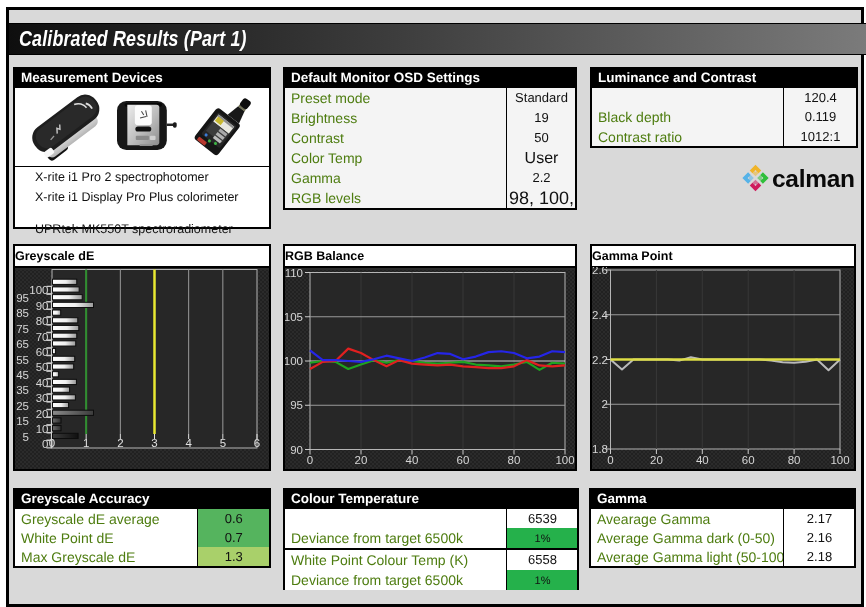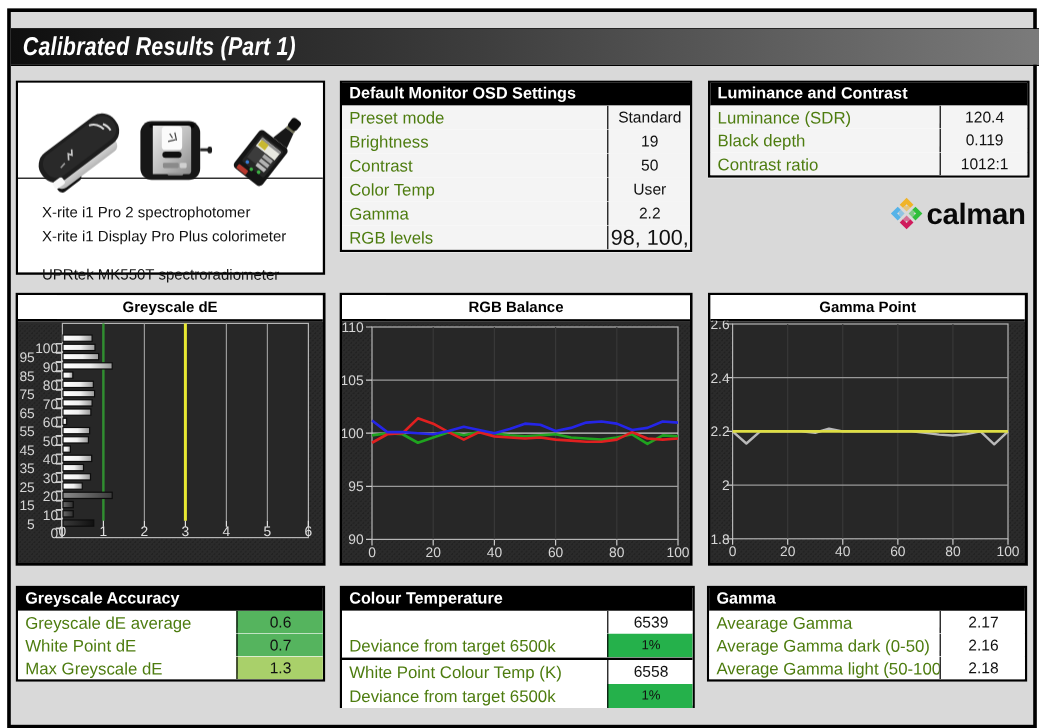--- a/index.html
+++ b/index.html
@@ -7,32 +7,33 @@
 #title{position:absolute;left:9px;top:23px;width:848px;height:30px;transform:translateZ(0);
 border-top:1px solid #000;border-bottom:1px solid #000;
 background:linear-gradient(90deg,#0e0e0e 0%,#262626 22%,#3e3e3e 46%,#585858 69%,#7b7b7b 100%);
 color:#fff;font-size:21.5px;font-weight:bold;line-height:30px;padding-left:10px;letter-spacing:0.2px;font-style:italic;}
 .panel{position:absolute;border:2px solid #000;background:#fff;box-sizing:content-box;transform:translateZ(0);}
 .phead{background:#000;color:#fff;font-size:13.5px;font-weight:bold;height:18.5px;line-height:18.5px;padding-left:6px;}
 .trow{position:relative;overflow:hidden;}
 .tlab{position:absolute;left:0;top:0;bottom:0;padding-left:6px;font-size:14px;line-height:20px;color:#4d7c0f;white-space:nowrap;}
 .tval{position:absolute;top:0;bottom:0;border-left:1px solid #000;text-align:center;font-size:13px;line-height:20px;color:#111;}
 .chart{position:absolute;border:2px solid #000;background:#2b2b2b;transform:translateZ(0);}
-.chead{background:#fff;color:#000;font-size:12.5px;font-weight:bold;height:19.5px;line-height:20px;text-align:center;border-bottom:2px solid #000;}
+.chead{background:#fff;color:#000;font-size:12.5px;font-weight:bold;height:19.5px;line-height:20px;border-bottom:2px solid #000;}
 .cbody{position:absolute;left:0;right:0;bottom:0;top:23.5px;
 background-color:#2b2b2b;
 background-image:radial-gradient(#212121 0.8px,rgba(0,0,0,0) 0.8px),radial-gradient(#212121 0.8px,rgba(0,0,0,0) 0.8px);
 background-size:4px 4px;background-position:0 0,2px 2px;}
 .devline{position:absolute;left:0;right:0;font-size:12.5px;line-height:19.7px;padding-left:20px;color:#111;}
 .tlab,.tval,.devline,.phead,.chead,#title span{transform:rotate(0.03deg);}
 </style></head><body>
 <div id="pg"></div>
 <div id="title"><span style="display:inline-block;transform:scaleX(0.83);transform-origin:0 50%">Calibrated Results (Part 1)</span></div>
 
 <div class="panel" style="left:13px;top:67px;width:253.5px;height:157.5px">
+<div class="phead">Measurement Devices</div>
 <div style="position:relative;height:78.5px;background:#fff;border-bottom:1.5px solid #000"></div>
 <div class="devline" style="top:99px">X-rite i1 Pro 2 spectrophotomer</div>
 <div class="devline" style="top:118.7px">X-rite i1 Display Pro Plus colorimeter</div>
 <div class="devline" style="top:151px">UPRtek MK550T spectroradiometer</div>
 </div>
 <svg style="position:absolute;left:15px;top:87.5px;transform:translateZ(0)" width="254" height="79" viewBox="0 0 254 79">
     <defs>
       <linearGradient id="devg" x1="0" y1="0" x2="1" y2="1">
         <stop offset="0" stop-color="#ececec"></stop>
         <stop offset="0.55" stop-color="#bdbdbd"></stop>
@@ -97,35 +98,34 @@
     <div class="trow" style="height:20px;background:#f4f4f4">
       <div class="tlab" style="width:213px">Brightness</div>
       <div class="tval" style="left:221px;width:69px;background:#f4f4f4;font-size:13px">19</div>
     </div>
     <div class="trow" style="height:20px;background:#f4f4f4">
       <div class="tlab" style="width:213px">Contrast</div>
       <div class="tval" style="left:221px;width:69px;background:#f4f4f4;font-size:13px">50</div>
     </div>
     <div class="trow" style="height:20px;background:#f4f4f4">
       <div class="tlab" style="width:213px">Color Temp</div>
-      <div class="tval" style="left:221px;width:69px;background:#f4f4f4;font-size:13px">User</div>
+      <div class="tval" style="left:221px;width:69px;background:#f4f4f4;font-size:16px">User</div>
     </div>
     <div class="trow" style="height:20px;background:#f4f4f4">
       <div class="tlab" style="width:213px">Gamma</div>
       <div class="tval" style="left:221px;width:69px;background:#f4f4f4;font-size:13px">2.2</div>
     </div>
     <div class="trow" style="height:20px;background:#f4f4f4">
       <div class="tlab" style="width:213px">RGB levels</div>
       <div class="tval" style="left:221px;width:69px;background:#f4f4f4;font-size:18px">98, 100, 96</div>
     </div>
   </div>
 <div class="panel" style="left:590px;top:67px;width:264px;height:77px">
     <div class="phead">Luminance and Contrast</div>
     <div class="trow" style="height:19.5px;background:#f4f4f4">
-      <div class="tlab" style="width:183px">Luminance (SDR)</div>
       <div class="tval" style="left:191px;width:73px;background:#f4f4f4;font-size:13px">120.4</div>
     </div>
     <div class="trow" style="height:19.5px;background:#f4f4f4">
       <div class="tlab" style="width:183px">Black depth</div>
       <div class="tval" style="left:191px;width:73px;background:#f4f4f4;font-size:13px">0.119</div>
     </div>
     <div class="trow" style="height:19.5px;background:#f4f4f4">
       <div class="tlab" style="width:183px">Contrast ratio</div>
       <div class="tval" style="left:191px;width:73px;background:#f4f4f4;font-size:13px">1012:1</div>
     </div>

